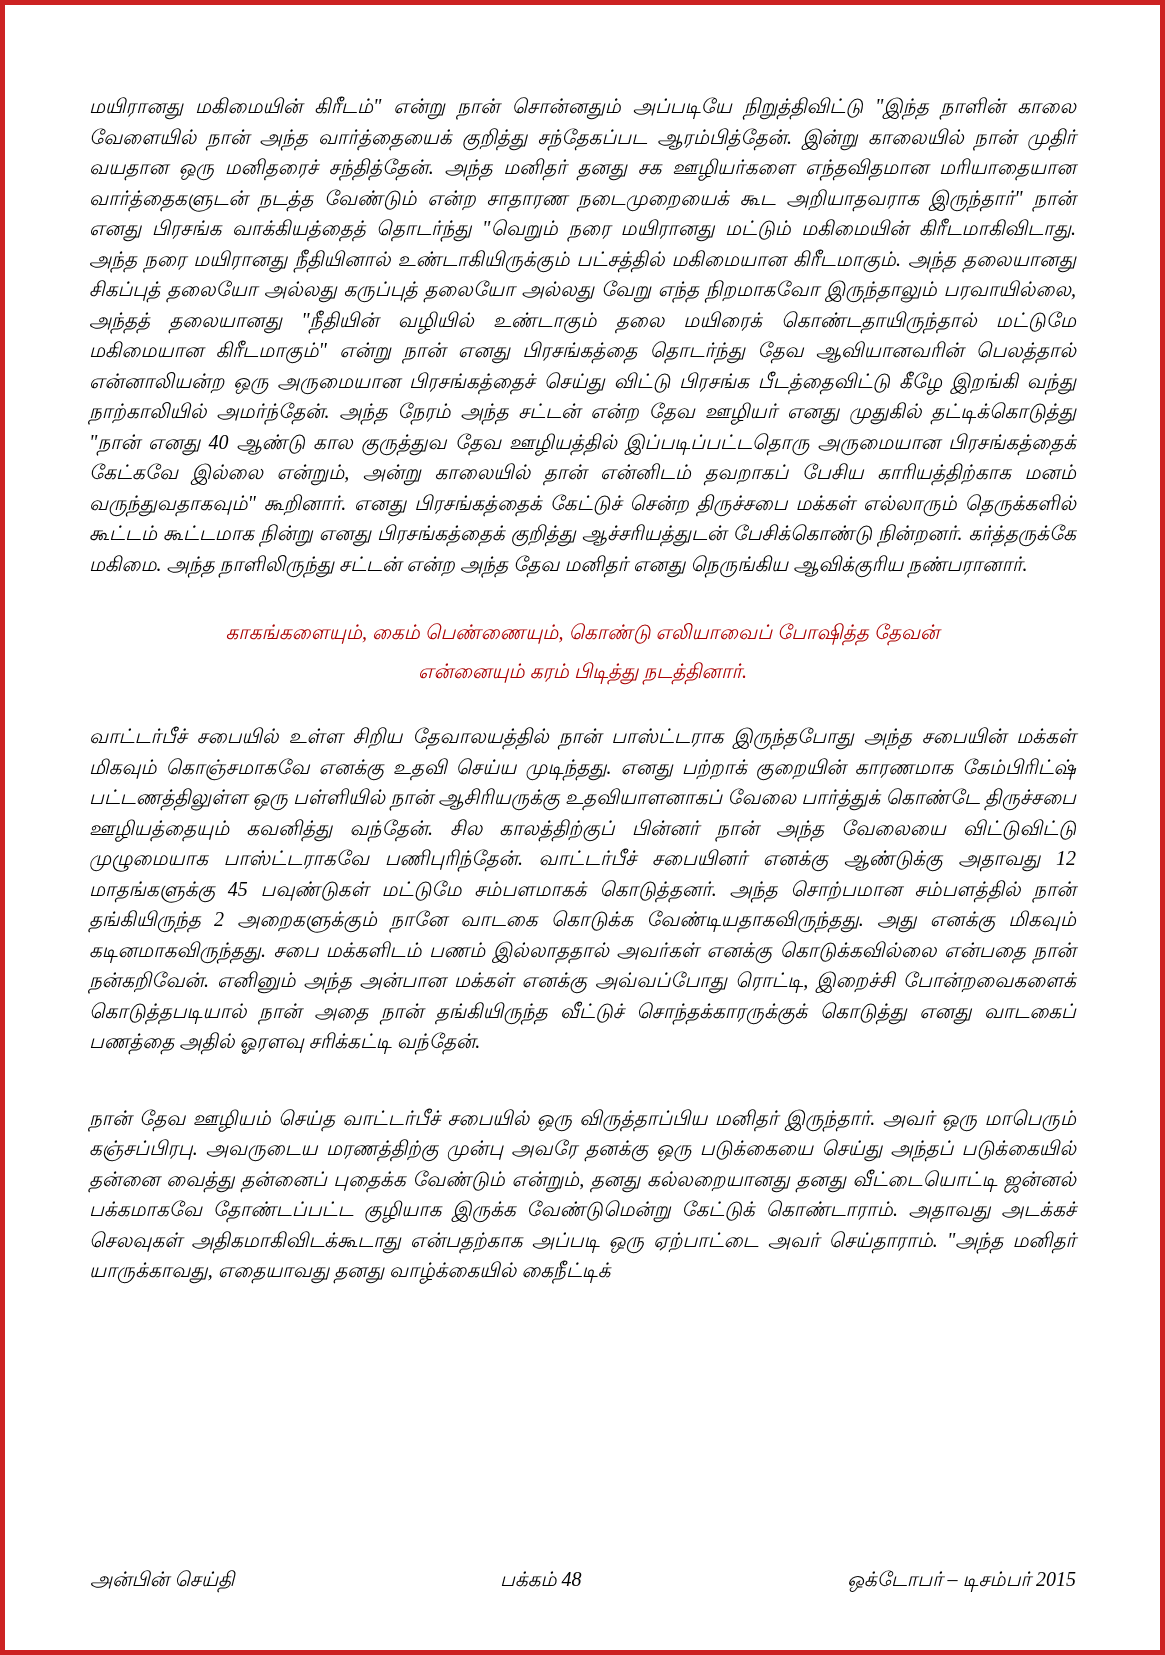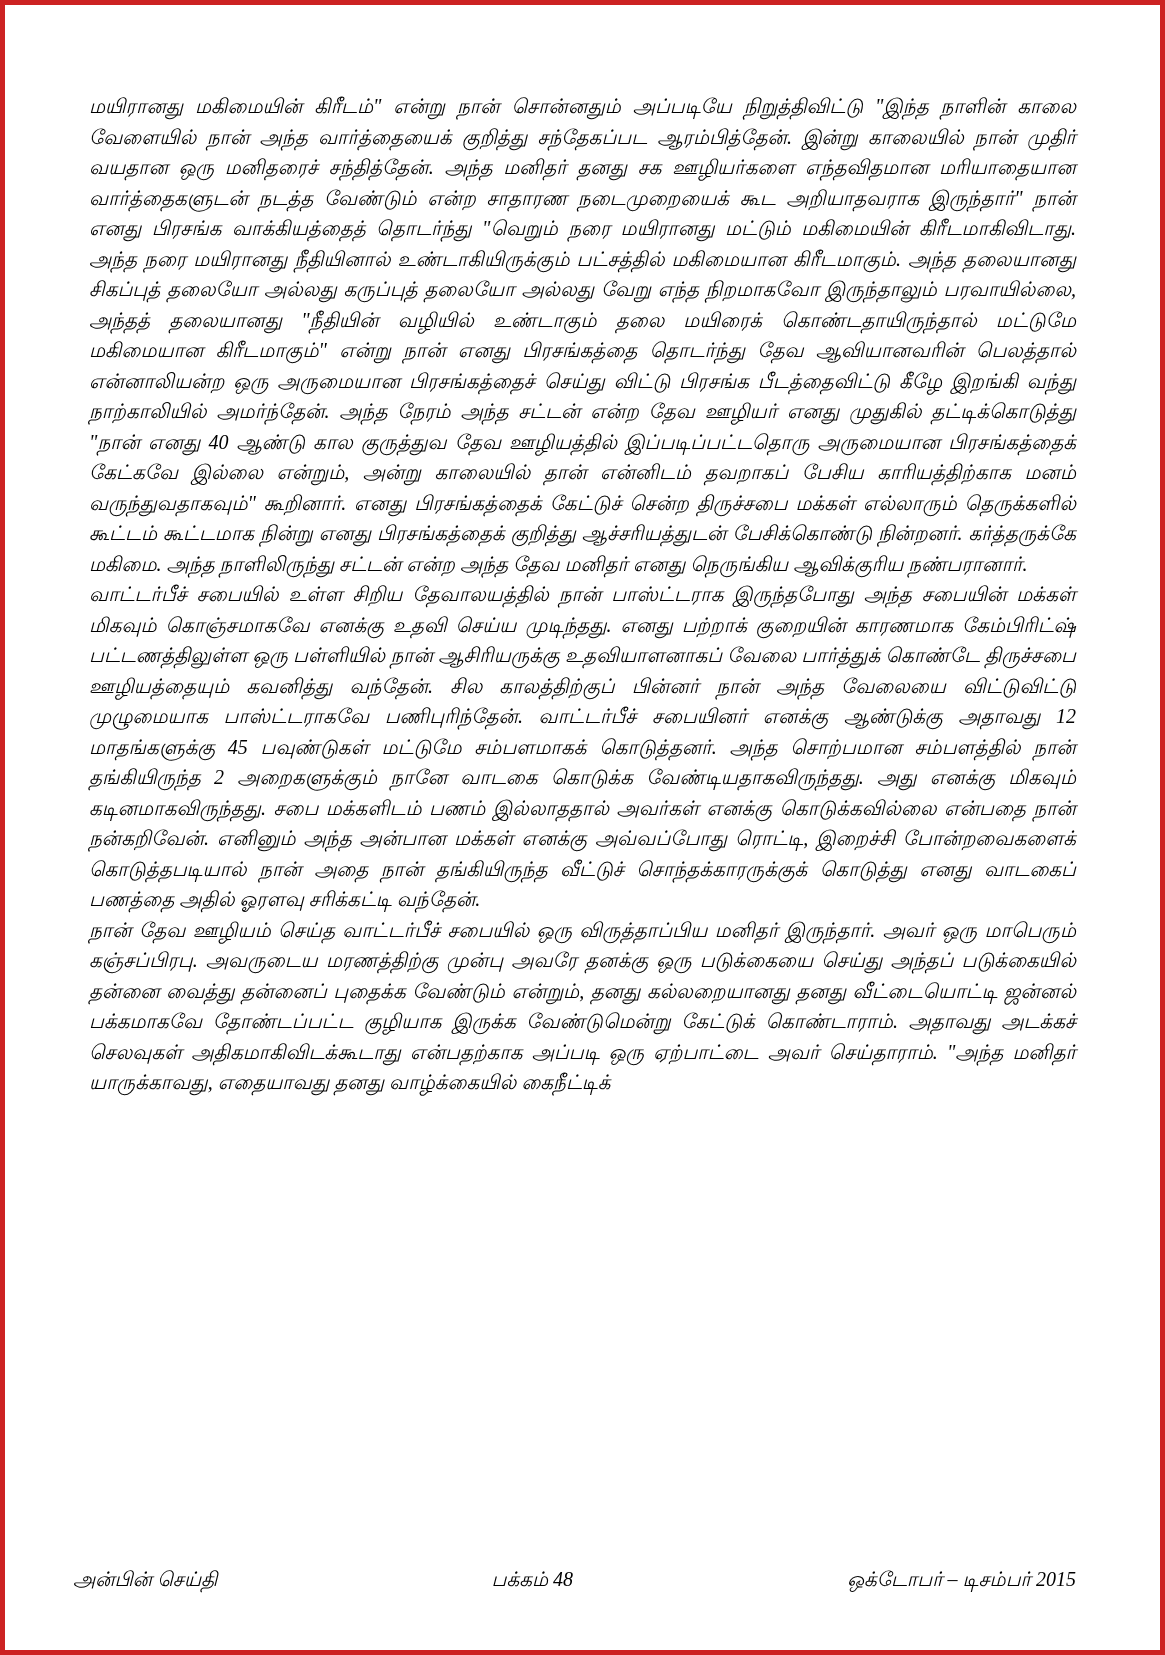--- a/index.html
+++ b/index.html
@@ -18,50 +18,54 @@
     font-size: 20px;
     line-height: 30.5px;
     color: #000000;
   }
 
   .body-para {
     margin: 0;
     text-align: justify;
   }
 
-  .para-gap { }
+  .para-gap { margin-top: 46px; }
 
   .section-heading {
     margin: 34px 0 30px 0;
     text-align: center;
     color: #aa0000;
     line-height: 39px;
   }
 
   .page-footer {
     position: absolute;
-    left: 68px;
+    left: 85px;
     right: 84px;
     bottom: 56px;
     display: flex;
     justify-content: space-between;
     align-items: baseline;
     font-size: 20px;
   }
 
   .page-footer .footer-right { }
   .page-footer .footer-center { text-align: center; margin-top: 28px; }
 </style>
 </head>
 <body>
 
 <div class="page">
 
   <p class="body-para">மயிரானது மகிமையின் கிரீடம்" என்று நான் சொன்னதும் அப்படியே நிறுத்திவிட்டு "இந்த நாளின் காலை வேளையில் நான் அந்த வார்த்தையைக் குறித்து சந்தேகப்பட ஆரம்பித்தேன். இன்று காலையில் நான் முதிர் வயதான ஒரு மனிதரைச் சந்தித்தேன். அந்த மனிதர் தனது சக ஊழியர்களை எந்தவிதமான மரியாதையான வார்த்தைகளுடன் நடத்த வேண்டும் என்ற சாதாரண நடைமுறையைக் கூட அறியாதவராக இருந்தார்" நான் எனது பிரசங்க வாக்கியத்தைத் தொடர்ந்து "வெறும் நரை மயிரானது மட்டும் மகிமையின் கிரீடமாகிவிடாது. அந்த நரை மயிரானது நீதியினால் உண்டாகியிருக்கும் பட்சத்தில் மகிமையான கிரீடமாகும். அந்த தலையானது சிகப்புத் தலையோ அல்லது கருப்புத் தலையோ அல்லது வேறு எந்த நிறமாகவோ இருந்தாலும் பரவாயில்லை, அந்தத் தலையானது "நீதியின் வழியில் உண்டாகும் தலை மயிரைக் கொண்டதாயிருந்தால் மட்டுமே மகிமையான கிரீடமாகும்" என்று நான் எனது பிரசங்கத்தை தொடர்ந்து தேவ ஆவியானவரின் பெலத்தால் என்னாலியன்ற ஒரு அருமையான பிரசங்கத்தைச் செய்து விட்டு பிரசங்க பீடத்தைவிட்டு கீழே இறங்கி வந்து நாற்காலியில் அமர்ந்தேன். அந்த நேரம் அந்த சட்டன் என்ற தேவ ஊழியர் எனது முதுகில் தட்டிக்கொடுத்து "நான் எனது 40 ஆண்டு கால குருத்துவ தேவ ஊழியத்தில் இப்படிப்பட்டதொரு அருமையான பிரசங்கத்தைக் கேட்கவே இல்லை என்றும், அன்று காலையில் தான் என்னிடம் தவறாகப் பேசிய காரியத்திற்காக மனம் வருந்துவதாகவும்" கூறினார். எனது பிரசங்கத்தைக் கேட்டுச் சென்ற திருச்சபை மக்கள் எல்லாரும் தெருக்களில் கூட்டம் கூட்டமாக நின்று எனது பிரசங்கத்தைக் குறித்து ஆச்சரியத்துடன் பேசிக்கொண்டு நின்றனர். கர்த்தருக்கே மகிமை. அந்த நாளிலிருந்து சட்டன் என்ற அந்த தேவ மனிதர் எனது நெருங்கிய ஆவிக்குரிய நண்பரானார்.</p>
 
+  <div class="section-heading">
+    <div>காகங்களையும், கைம் பெண்ணையும், கொண்டு எலியாவைப் போஷித்த தேவன்</div>
+    <div>என்னையும் கரம் பிடித்து நடத்தினார்.</div>
+  </div>
 
   <p class="body-para">வாட்டர்பீச் சபையில் உள்ள சிறிய தேவாலயத்தில் நான் பாஸ்ட்டராக இருந்தபோது அந்த சபையின் மக்கள் மிகவும் கொஞ்சமாகவே எனக்கு உதவி செய்ய முடிந்தது. எனது பற்றாக் குறையின் காரணமாக கேம்பிரிட்ஷ் பட்டணத்திலுள்ள ஒரு பள்ளியில் நான் ஆசிரியருக்கு உதவியாளனாகப் வேலை பார்த்துக் கொண்டே திருச்சபை ஊழியத்தையும் கவனித்து வந்தேன். சில காலத்திற்குப் பின்னர் நான் அந்த வேலையை விட்டுவிட்டு முழுமையாக பாஸ்ட்டராகவே பணிபுரிந்தேன். வாட்டர்பீச் சபையினர் எனக்கு ஆண்டுக்கு அதாவது 12 மாதங்களுக்கு 45 பவுண்டுகள் மட்டுமே சம்பளமாகக் கொடுத்தனர். அந்த சொற்பமான சம்பளத்தில் நான் தங்கியிருந்த 2 அறைகளுக்கும் நானே வாடகை கொடுக்க வேண்டியதாகவிருந்தது. அது எனக்கு மிகவும் கடினமாகவிருந்தது. சபை மக்களிடம் பணம் இல்லாததால் அவர்கள் எனக்கு கொடுக்கவில்லை என்பதை நான் நன்கறிவேன். எனினும் அந்த அன்பான மக்கள் எனக்கு அவ்வப்போது ரொட்டி, இறைச்சி போன்றவைகளைக் கொடுத்தபடியால் நான் அதை நான் தங்கியிருந்த வீட்டுச் சொந்தக்காரருக்குக் கொடுத்து எனது வாடகைப் பணத்தை அதில் ஓரளவு சரிக்கட்டி வந்தேன்.</p>
 
   <p class="body-para para-gap">நான் தேவ ஊழியம் செய்த வாட்டர்பீச் சபையில் ஒரு விருத்தாப்பிய மனிதர் இருந்தார். அவர் ஒரு மாபெரும் கஞ்சப்பிரபு. அவருடைய மரணத்திற்கு முன்பு அவரே தனக்கு ஒரு படுக்கையை செய்து அந்தப் படுக்கையில் தன்னை வைத்து தன்னைப் புதைக்க வேண்டும் என்றும், தனது கல்லறையானது தனது வீட்டையொட்டி ஜன்னல் பக்கமாகவே தோண்டப்பட்ட குழியாக இருக்க வேண்டுமென்று கேட்டுக் கொண்டாராம். அதாவது அடக்கச் செலவுகள் அதிகமாகிவிடக்கூடாது என்பதற்காக அப்படி ஒரு ஏற்பாட்டை அவர் செய்தாராம். "அந்த மனிதர் யாருக்காவது, எதையாவது தனது வாழ்க்கையில் கைநீட்டிக்</p>
 
   <div class="page-footer">
     <span class="footer-left">அன்பின் செய்தி</span>
     <span class="footer-center">பக்கம் 48</span>
     <span class="footer-right">ஒக்டோபர் – டிசம்பர் 2015</span>
   </div>

